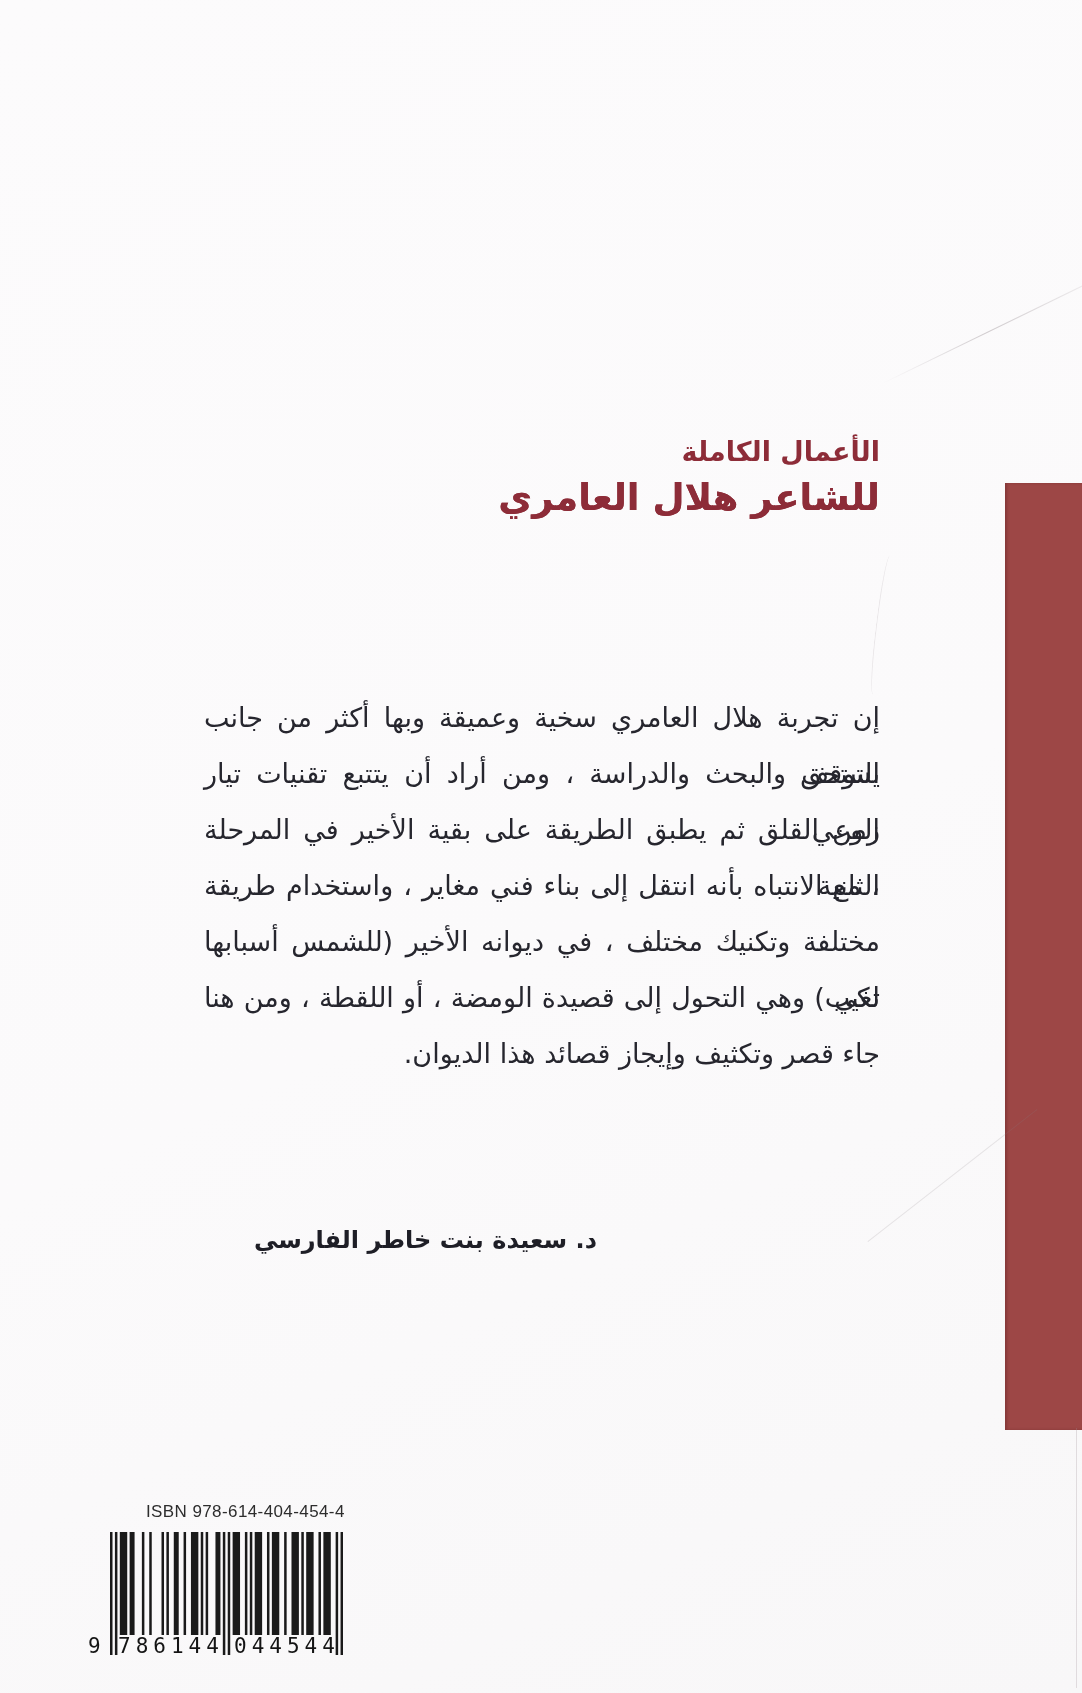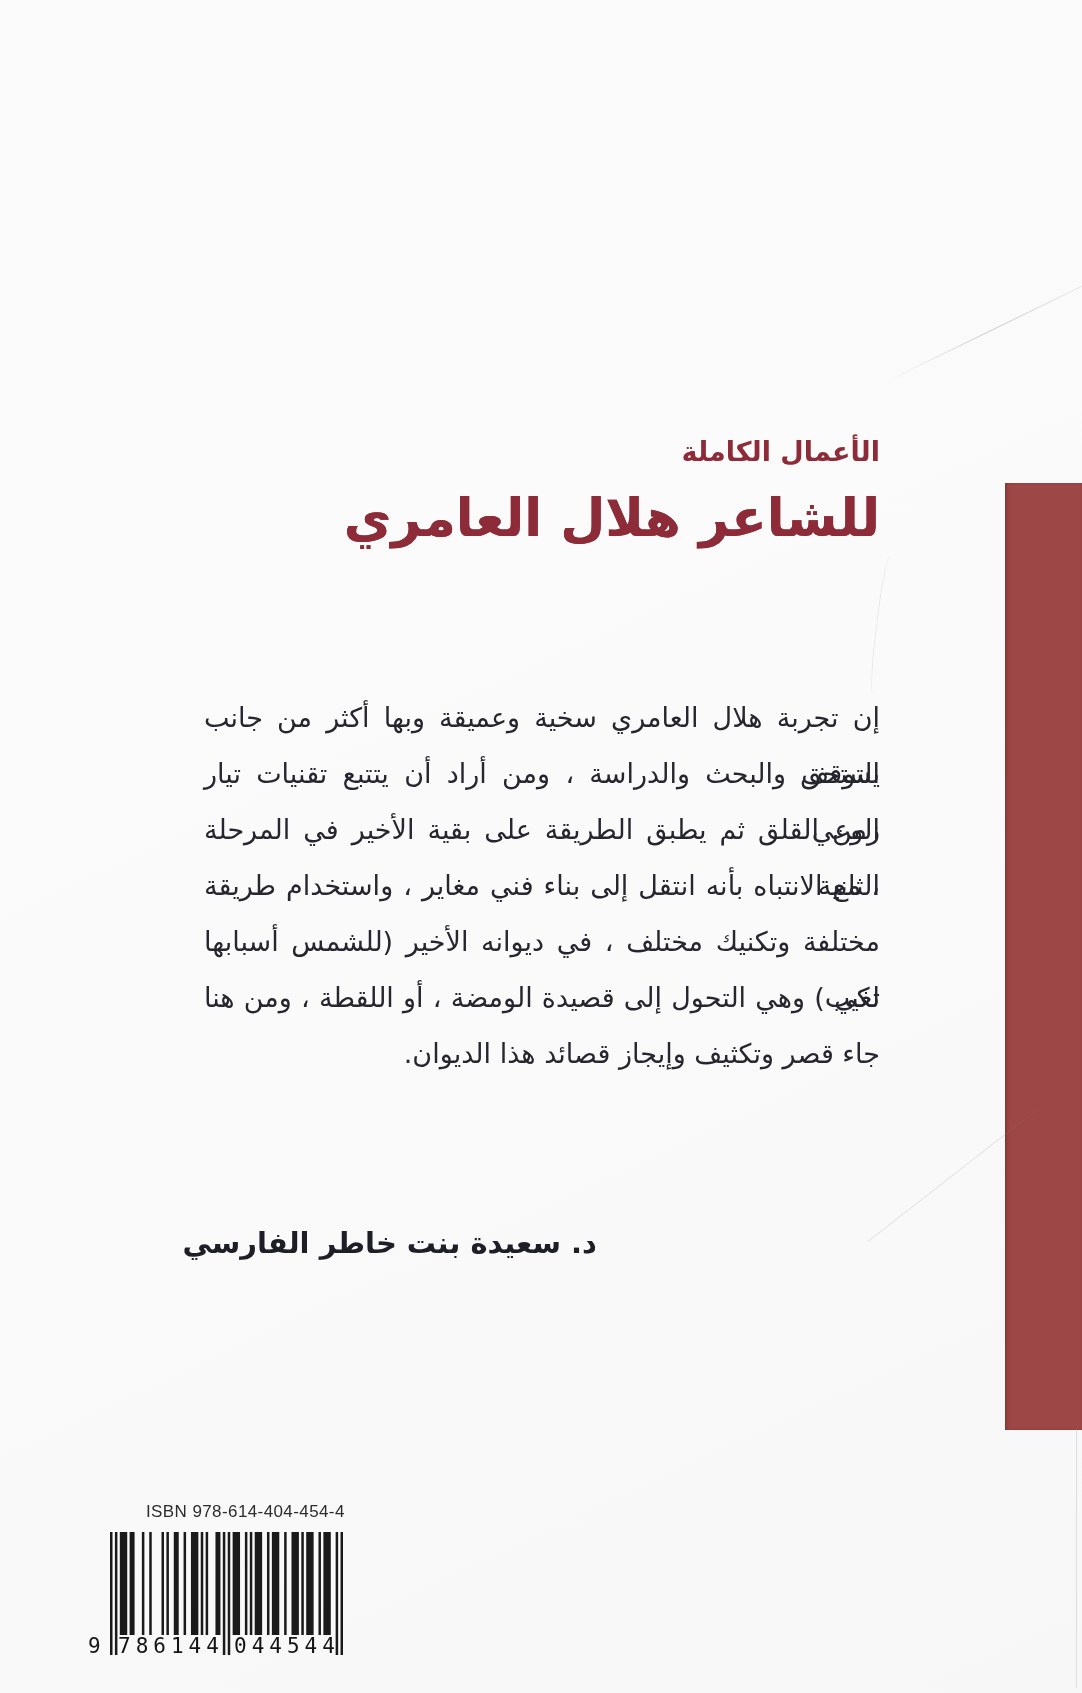--- a/index.html
+++ b/index.html
@@ -23,34 +23,34 @@
               border-left:1px solid rgba(140,128,134,0.16); border-radius:50%;
               transform:rotate(7deg); }
   .crease-3 { left:845px; top:1175px; width:215px; height:1px;
               background:rgba(140,128,134,0.18); transform:rotate(-38deg); }
   .edge-line { right:5px; top:1428px; width:1px; height:260px;
                background:rgba(160,148,154,0.28); }
 
   
   .logo { position:absolute; right:202px; top:436px; text-align:right; direction:rtl; }
   .logo-line1 { font-size:27px; font-weight:bold; letter-spacing:0.5px; padding-left:34px; }
-  .logo-line2 { font-size:52px; font-weight:bold; margin-top:21px;
+  .logo-line2 { font-size:37px; font-weight:bold; margin-top:9px;
                 text-shadow:0 0 0.6px currentColor; }
 
   
   .blurb { position:absolute; left:163px; top:690px; width:717px;
            direction:rtl; color:#26262e; font-size:27px; }
   .blurb .bline { line-height:56px; height:56px; text-align:justify;
                   text-align-last:justify; -moz-text-align-last:justify;
                   white-space:normal;margin-left:41px; }
   .blurb .bline.last { text-align:left; text-align-last:right; -moz-text-align-last:right; }
 
   
   .author { position:absolute; right:485px; top:1226px; direction:rtl;
-            font-size:29px; font-weight:bold; color:#1e1e26; white-space:nowrap; }
+            font-size:24px; font-weight:bold; color:#1e1e26; white-space:nowrap; }
 
   
   .isbn-label { position:absolute; left:146px; top:1502px;
                 font-family:"Liberation Sans", sans-serif; font-size:17px;
                 color:#2d2d2d; letter-spacing:0.4px; white-space:nowrap; }
   .barcode { position:absolute; left:110px; top:1532px; width:233px; height:130px; }
   .barcode svg { position:absolute; left:0; top:0; }
   .barcode svg rect { fill:#1a1a1a; }
   .digits span { position:absolute; top:102px;
                  font-family:"DejaVu Sans Mono", monospace; font-size:21px;

